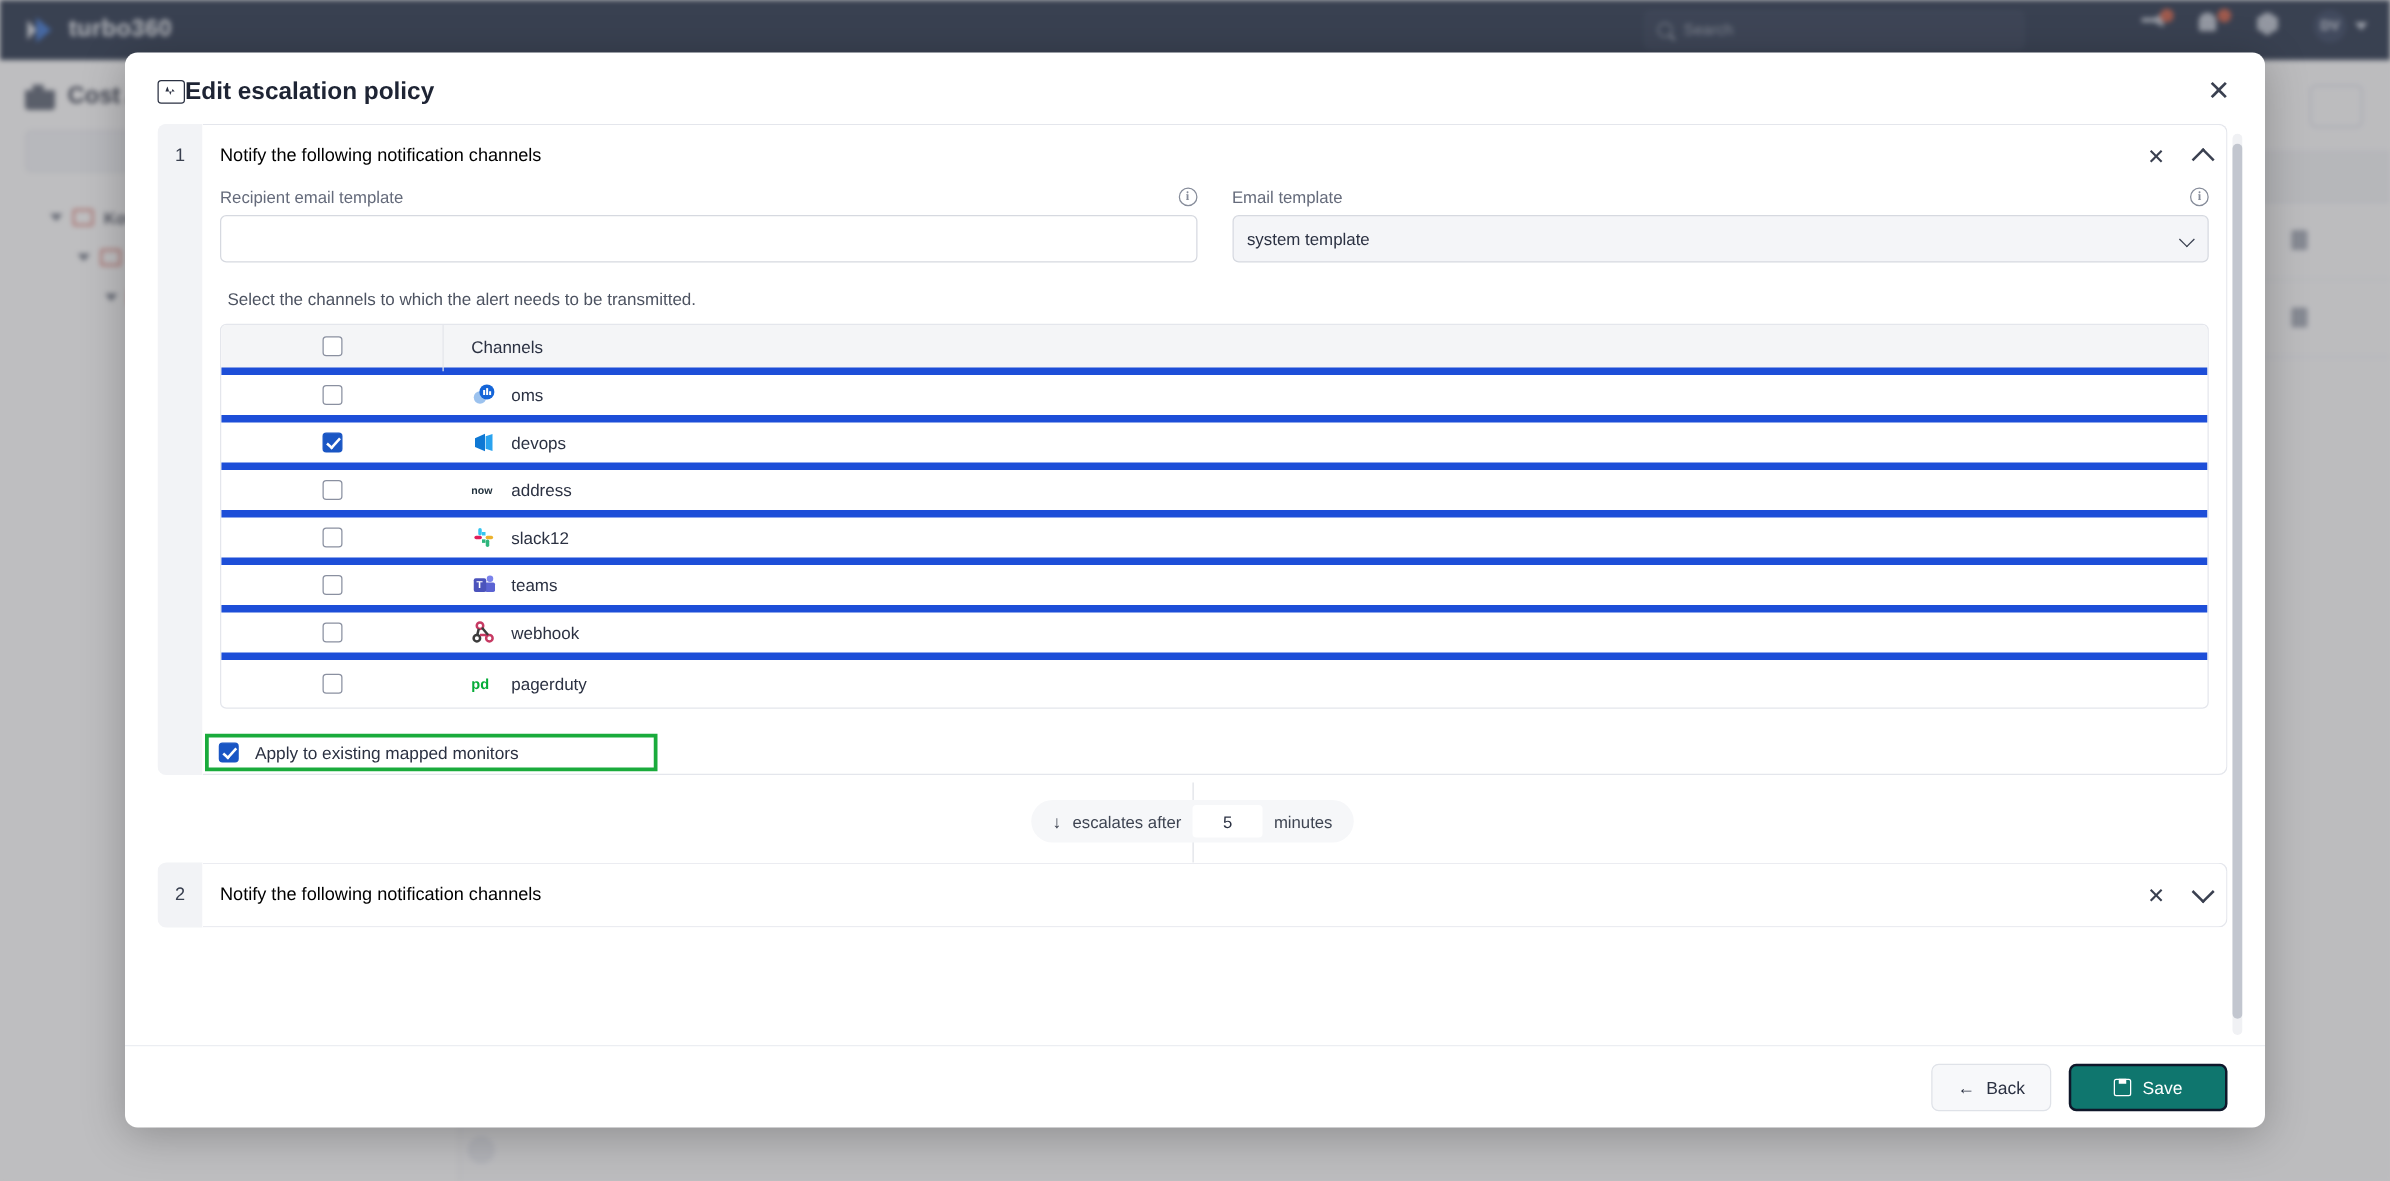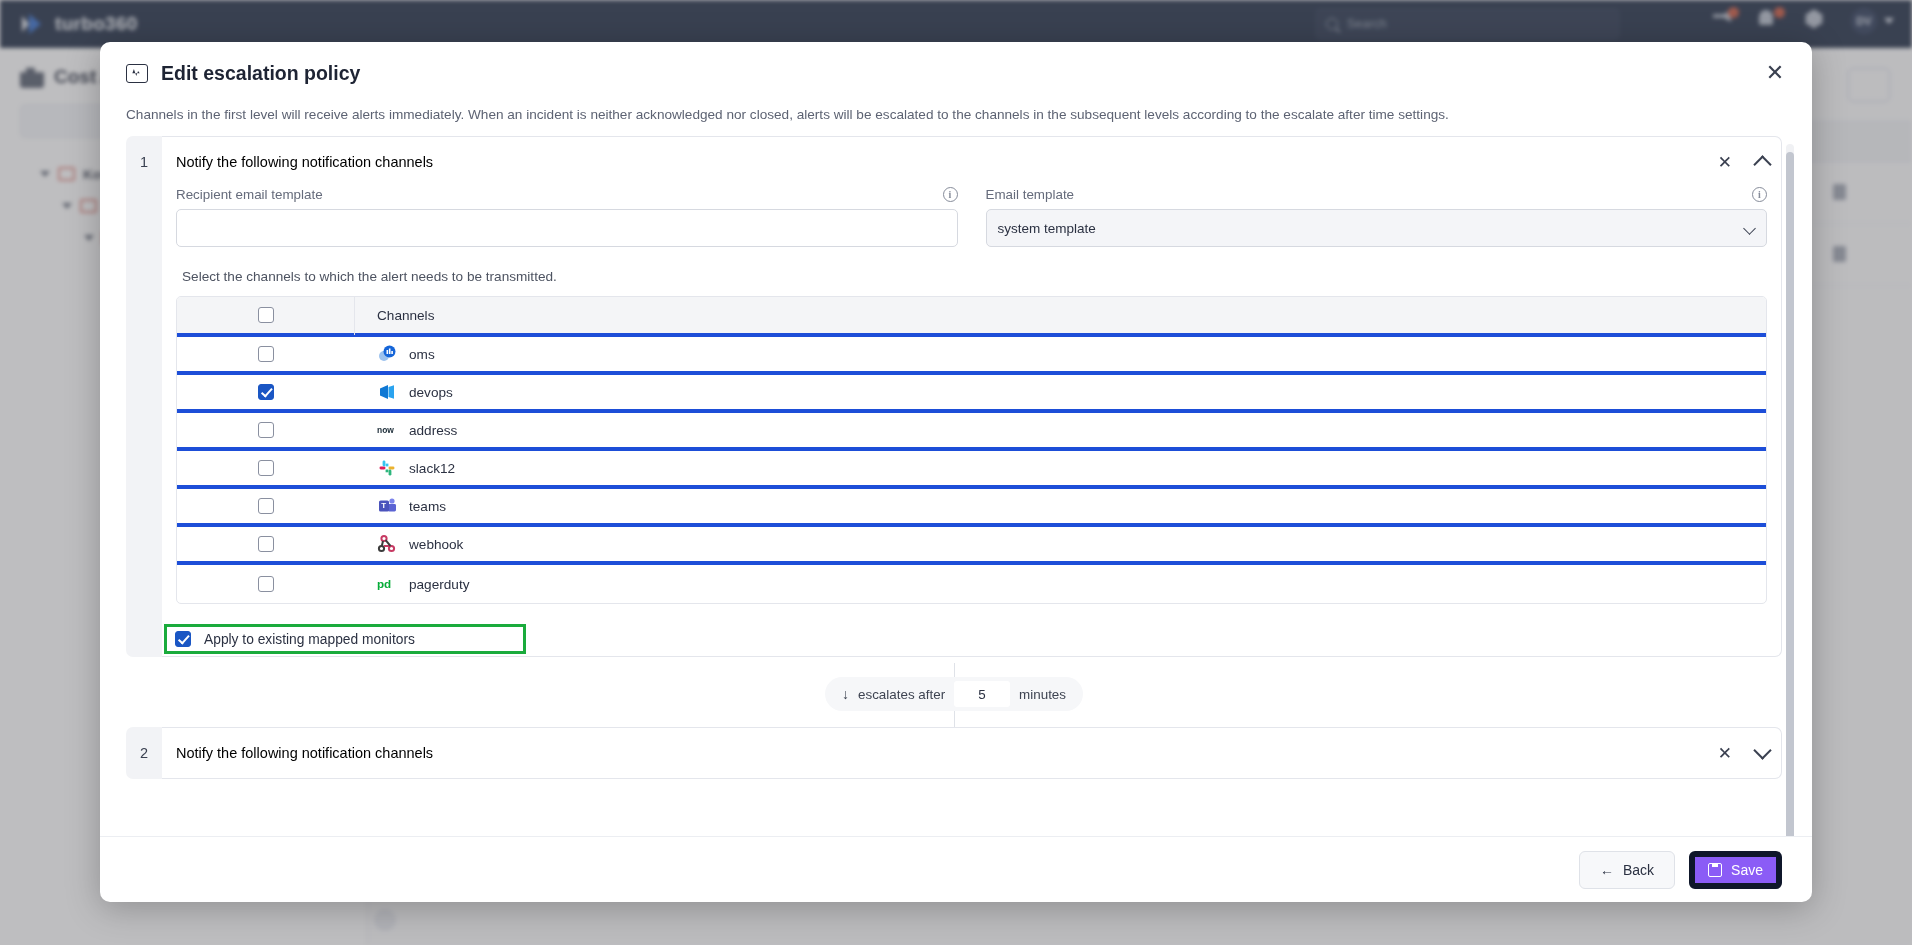--- a/index.html
+++ b/index.html
@@ -74,21 +74,21 @@
   .dimmer { position: absolute; inset: 0; background: rgba(110,110,115,0.45); }
 
   
   .modal {
     position: absolute; left: 100px; top: 42px; width: 1712px; height: 860px;
     background: #ffffff; border-radius: 10px;
     box-shadow: 0 6px 34px rgba(0,0,0,.25);
     display: flex; flex-direction: column;
   }
   .modal-head { position: relative; padding: 20px 26px 0 26px; }
-  .modal-title { display: flex; align-items: center; gap: 13px; font-size: 19.5px; color: #1e2434; font-weight: 600; }
+  .modal-title { display: flex; align-items: center; font-size: 19.5px; color: #1e2434; font-weight: 600; }
   .title-icon { width: 22px; height: 19px; border: 1.8px solid #2b3142; border-radius: 3px; position: relative; flex: none; }
   .title-icon:after {
     content: ""; position: absolute; left: 3px; top: 7px; width: 13px; height: 5px;
     border-top: 1.6px solid #2b3142;
     clip-path: polygon(0 60%, 18% 60%, 30% 0, 48% 100%, 62% 30%, 75% 60%, 100% 60%);
     background: #2b3142; height: 7px; border: none; top: 4px;
   }
   .modal-close {
     position: absolute; right: 22px; top: 16px; width: 30px; height: 30px;
     display: flex; align-items: center; justify-content: center; cursor: pointer;
@@ -144,21 +144,21 @@
   }
   .select-caret {
     position: absolute; right: 12px; top: 14px; width: 9px; height: 9px;
     border-left: 1.8px solid #3a4050; border-bottom: 1.8px solid #3a4050;
     transform: rotate(-45deg);
   }
 
   .sub-label { font-size: 13.6px; color: #4d5361; padding: 22px 0 12px 6px; }
 
   .ch-table { border: 1px solid #e4e6ec; border-radius: 5px; overflow: hidden; }
-  .ch-row { display: flex; align-items: center; height: 38px; border-bottom: 4px solid #1d4ed8; }
+  .ch-row { display: flex; align-items: center; height: 38px; border-bottom: 6px solid #1d4ed8; }
   .ch-row:last-child { border-bottom: none; }
   .ch-head { background: #f4f5f7; height: 40px; }
   .ch-cb-cell { width: 178px; flex: none; display: flex; justify-content: center; }
   .ch-head .ch-cb-cell { border-right: 1px solid #e4e6ec; height: 40px; align-items: center; }
   .ch-name-cell { display: flex; align-items: center; gap: 12px; padding-left: 22px; font-size: 13.6px; color: #2b3142; }
   .ch-head .ch-name-cell { padding-left: 22px; color: #2b3142; }
 
   .cbx {
     width: 16px; height: 16px; border: 1.6px solid #8a90a0; border-radius: 3px;
     background: #fff; cursor: pointer; flex: none; position: relative;
@@ -195,21 +195,21 @@
     height: 66px; border-top: 1px solid #eceef2;
     display: flex; align-items: center; justify-content: flex-end; gap: 14px;
     padding-right: 30px;
   }
   .btn {
     height: 38px; border-radius: 6px; font-size: 14px; cursor: pointer;
     display: inline-flex; align-items: center; gap: 9px; padding: 0 20px;
     font-family: "Liberation Sans", sans-serif;
   }
   .btn-back { background: #f7f8fa; border: 1px solid #dfe2e8; color: #2b3142; }
-  .btn-save { background: #8b5cf6; border: 6px solid #0f172a; color: #fff; padding: 0 13px; }
+  .btn-save { background: #0f766e; border: 2px solid #0f172a; color: #fff; padding: 0 34px; }
   .save-ico { width: 14px; height: 14px; border: 1.6px solid #fff; border-radius: 2px; position: relative; }
   .save-ico:after { content: ""; position: absolute; left: 2.5px; top: -1px; width: 6px; height: 4px; background: #fff; }
 </style>
 </head>
 <body>
 
 <div class="app-bg">
 
   <div class="topbar">
     <div class="brand">
@@ -290,21 +290,20 @@
 <div class="modal">
 
   <div class="modal-head">
     <div class="modal-title">
       <span class="title-icon"></span>
       <span>Edit escalation policy</span>
     </div>
     <div class="modal-close">✕</div>
   </div>
 
-  <div class="modal-desc">Channels in the first level will receive alerts immediately. When an incident is neither acknowledged nor closed, alerts will be escalated to the channels in the subsequent levels according to the escalate after time settings.</div>
 
   <div class="modal-scroll">
     <div class="scroll-track">
       <div class="scroll-thumb"></div>
     </div>
 
     <div class="level">
       <div class="level-num">1</div>
       <div class="level-box">
         <div class="level-hdr">

